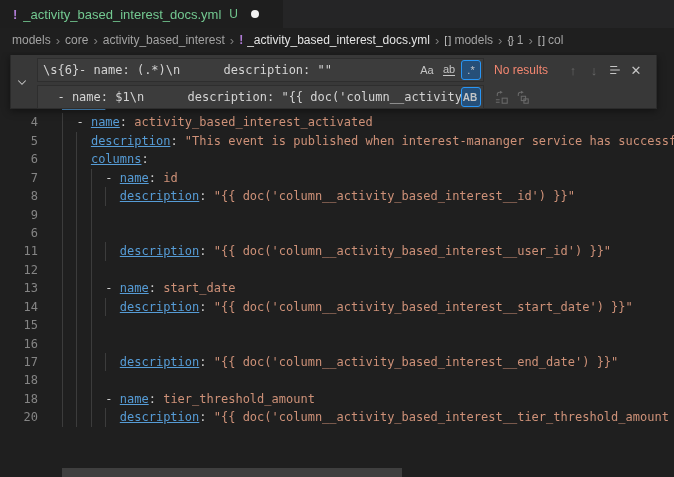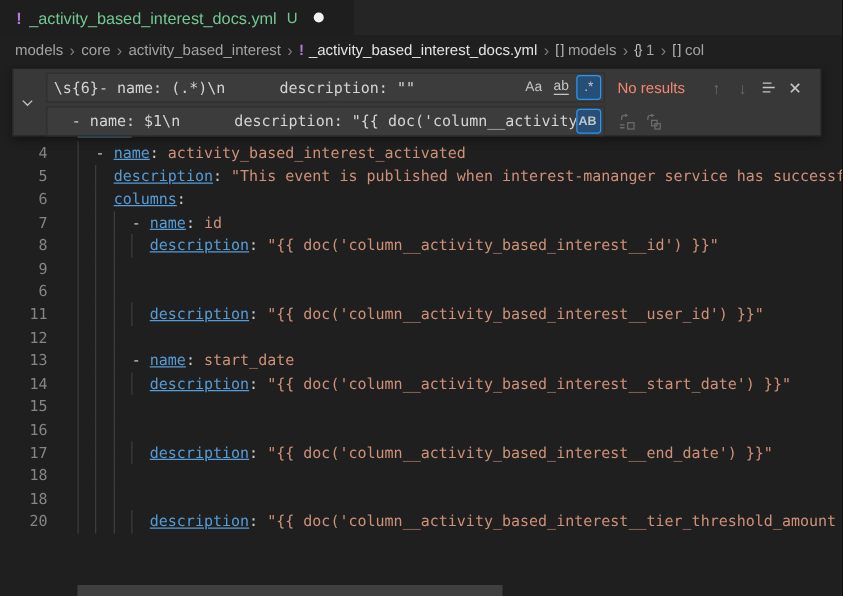--- a/index.html
+++ b/index.html
@@ -126,21 +126,21 @@
         <div class="line"><span class="ln">9</span><i class="guide" style="left: 62px;"></i><i class="guide" style="left: 76.45px;"></i><i class="guide" style="left: 90.9px;"></i><span class="lcode"></span></div>
         <div class="line"><span class="ln">6</span><i class="guide" style="left: 62px;"></i><i class="guide" style="left: 76.45px;"></i><i class="guide" style="left: 90.9px;"></i></div>
         <div class="line"><span class="ln">11</span><i class="guide" style="left: 62px;"></i><i class="guide" style="left: 76.45px;"></i><i class="guide" style="left: 90.9px;"></i><i class="guide" style="left: 105.35px;"></i><span class="lcode"><span class="pun">        </span><span class="key">description</span><span class="pun">: </span><span class="str">"{{ doc('column__activity_based_interest__user_id') }}"</span></span></div>
         <div class="line"><span class="ln">12</span><i class="guide" style="left: 62px;"></i><i class="guide" style="left: 76.45px;"></i><i class="guide" style="left: 90.9px;"></i><span class="lcode"></span></div>
         <div class="line"><span class="ln">13</span><i class="guide" style="left: 62px;"></i><i class="guide" style="left: 76.45px;"></i><i class="guide" style="left: 90.9px;"></i><span class="lcode"><span class="pun">      - </span><span class="key">name</span><span class="pun">: </span><span class="str">start_date</span></span></div>
         <div class="line"><span class="ln">14</span><i class="guide" style="left: 62px;"></i><i class="guide" style="left: 76.45px;"></i><i class="guide" style="left: 90.9px;"></i><i class="guide" style="left: 105.35px;"></i><span class="lcode"><span class="pun">        </span><span class="key">description</span><span class="pun">: </span><span class="str">"{{ doc('column__activity_based_interest__start_date') }}"</span></span></div>
         <div class="line"><span class="ln">15</span><i class="guide" style="left: 62px;"></i><i class="guide" style="left: 76.45px;"></i><i class="guide" style="left: 90.9px;"></i><span class="lcode"></span></div>
         <div class="line"><span class="ln">16</span><i class="guide" style="left: 62px;"></i><i class="guide" style="left: 76.45px;"></i><i class="guide" style="left: 90.9px;"></i></div>
         <div class="line"><span class="ln">17</span><i class="guide" style="left: 62px;"></i><i class="guide" style="left: 76.45px;"></i><i class="guide" style="left: 90.9px;"></i><i class="guide" style="left: 105.35px;"></i><span class="lcode"><span class="pun">        </span><span class="key">description</span><span class="pun">: </span><span class="str">"{{ doc('column__activity_based_interest__end_date') }}"</span></span></div>
         <div class="line"><span class="ln">18</span><i class="guide" style="left: 62px;"></i><i class="guide" style="left: 76.45px;"></i><i class="guide" style="left: 90.9px;"></i><span class="lcode"></span></div>
-        <div class="line"><span class="ln">18</span><i class="guide" style="left: 62px;"></i><i class="guide" style="left: 76.45px;"></i><i class="guide" style="left: 90.9px;"></i></div>
+        <div class="line"><span class="ln">18</span><i class="guide" style="left: 62px;"></i><i class="guide" style="left: 76.45px;"></i><i class="guide" style="left: 90.9px;"></i><span class="lcode"><span class="pun">      - </span><span class="key">name</span><span class="pun">: </span><span class="str">tier_threshold_amount</span></span></div>
         <div class="line"><span class="ln">20</span><i class="guide" style="left: 62px;"></i><i class="guide" style="left: 76.45px;"></i><i class="guide" style="left: 90.9px;"></i><i class="guide" style="left: 105.35px;"></i><span class="lcode"><span class="pun">        </span><span class="key">description</span><span class="pun">: </span><span class="str">"{{ doc('column__activity_based_interest__tier_threshold_amount</span></span></div>
       </div>
     <div class="hscroll"></div>
 
     <div class="find-widget">
       <div class="toggle-replace">
         <span>
           <svg width="12" height="12" viewBox="0 0 16 16">
               <path d="M3 6l5 5 5-5" fill="none" stroke="currentColor" stroke-width="1.4"></path>
             </svg>

